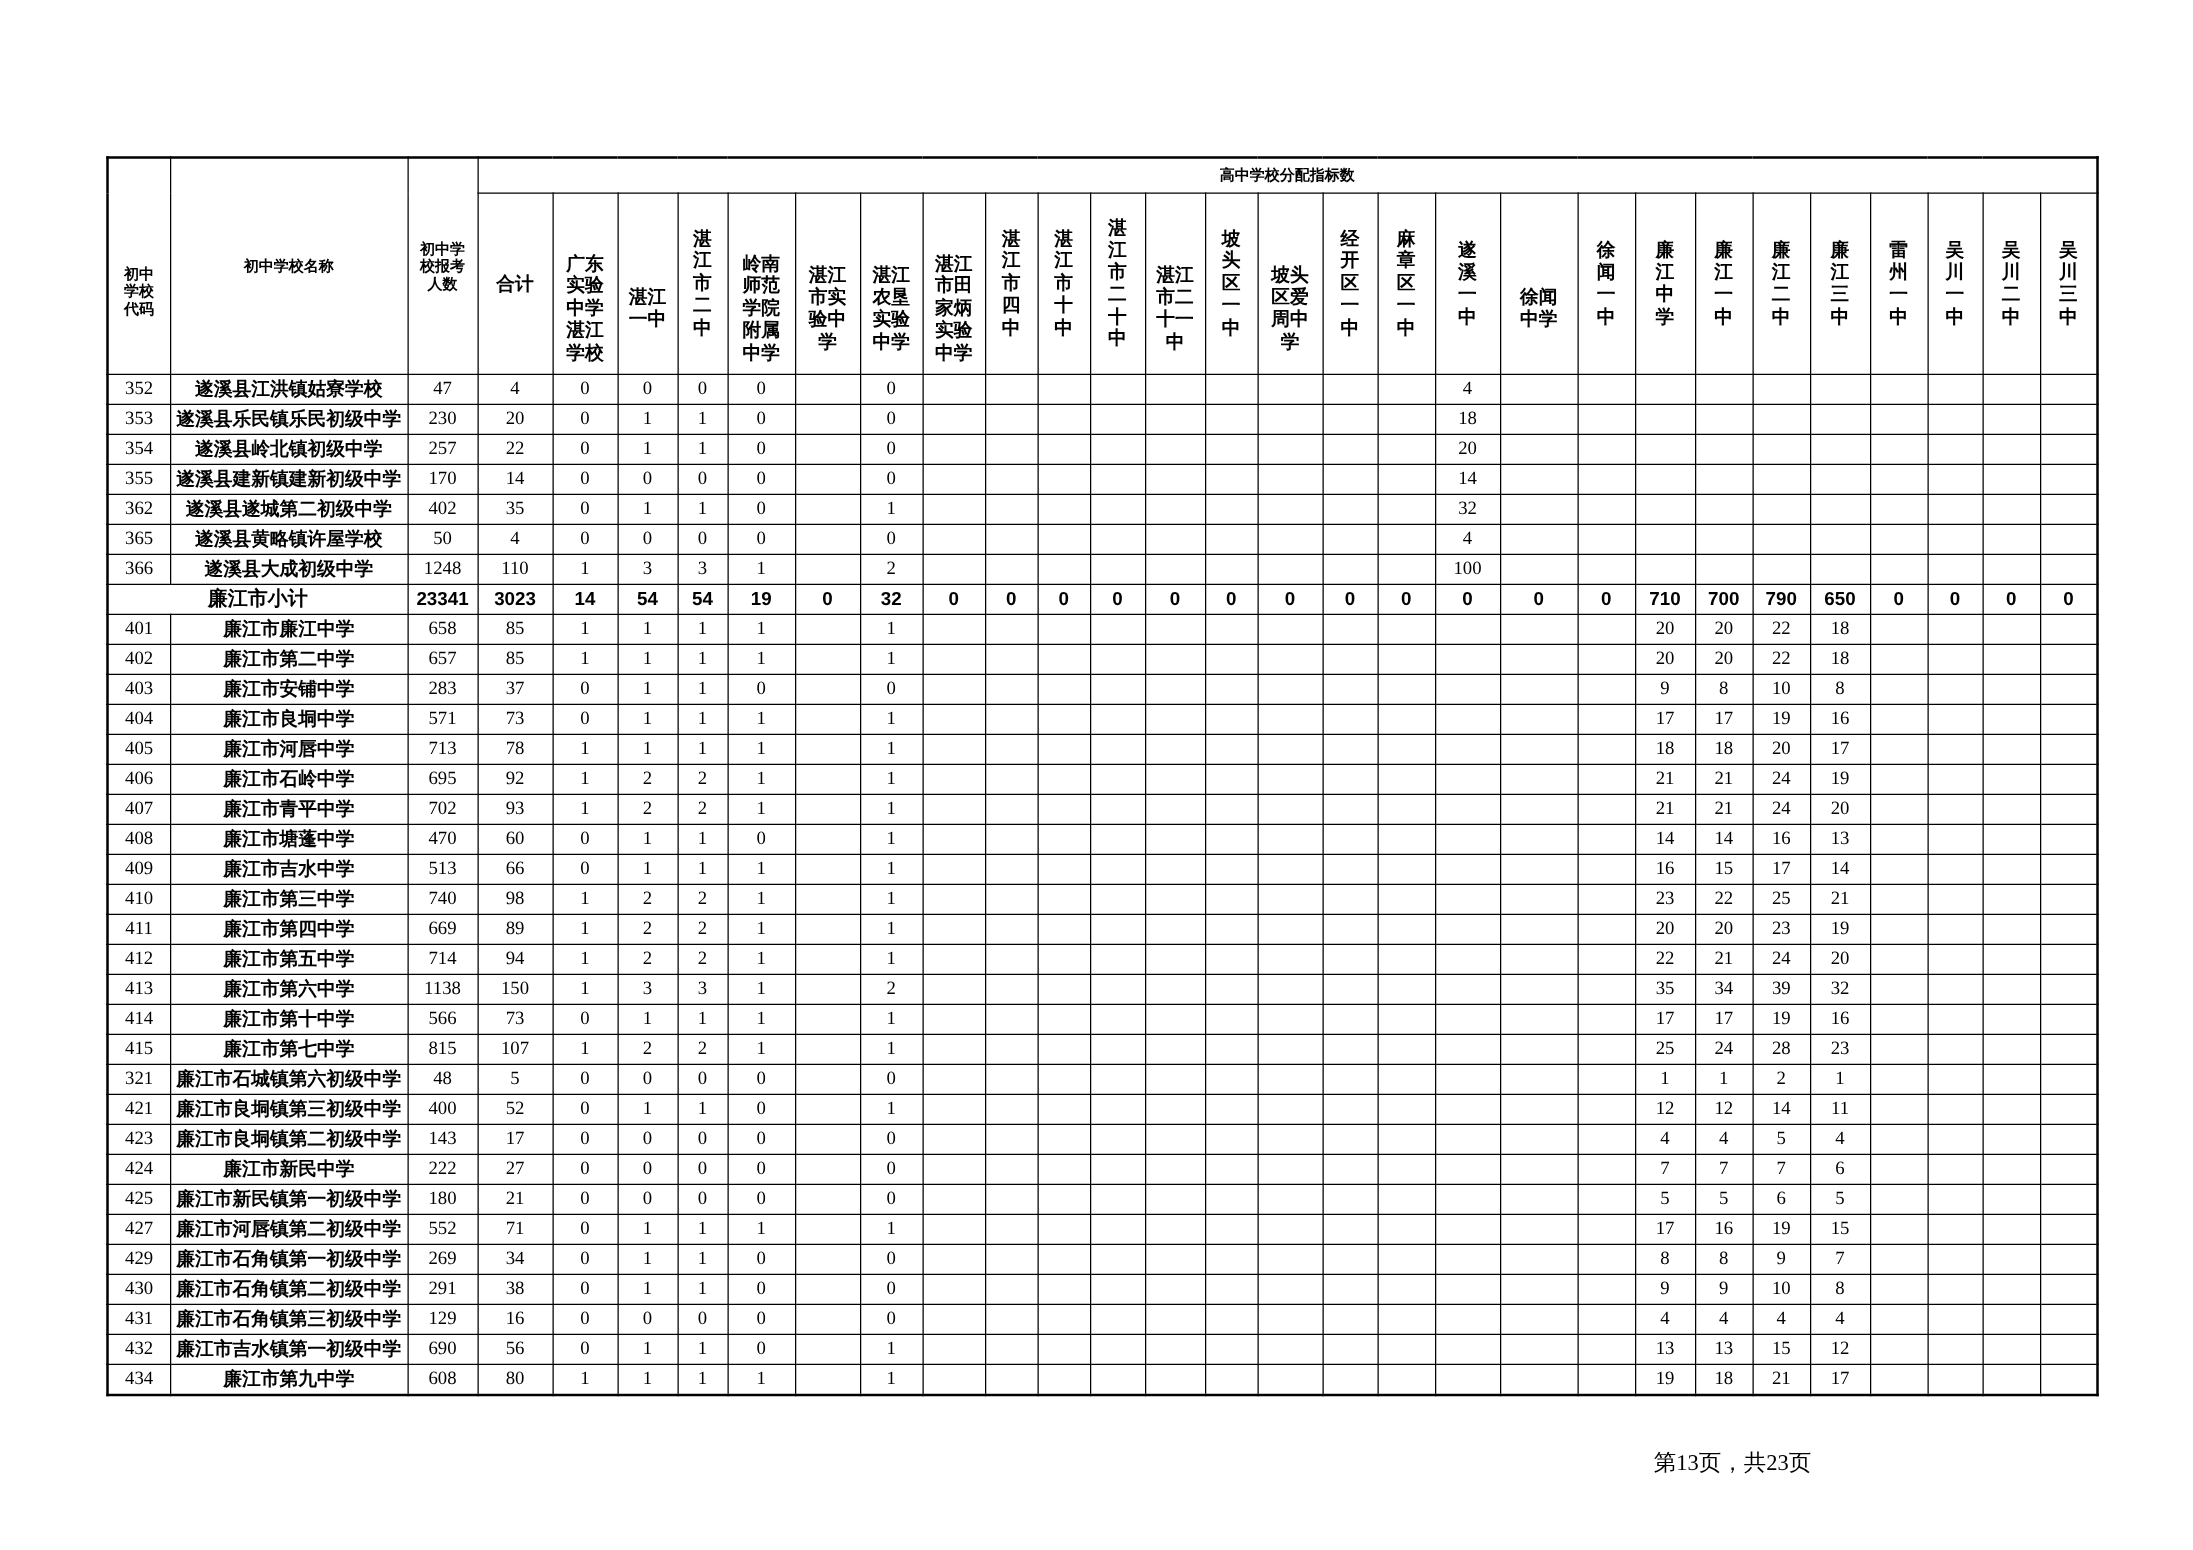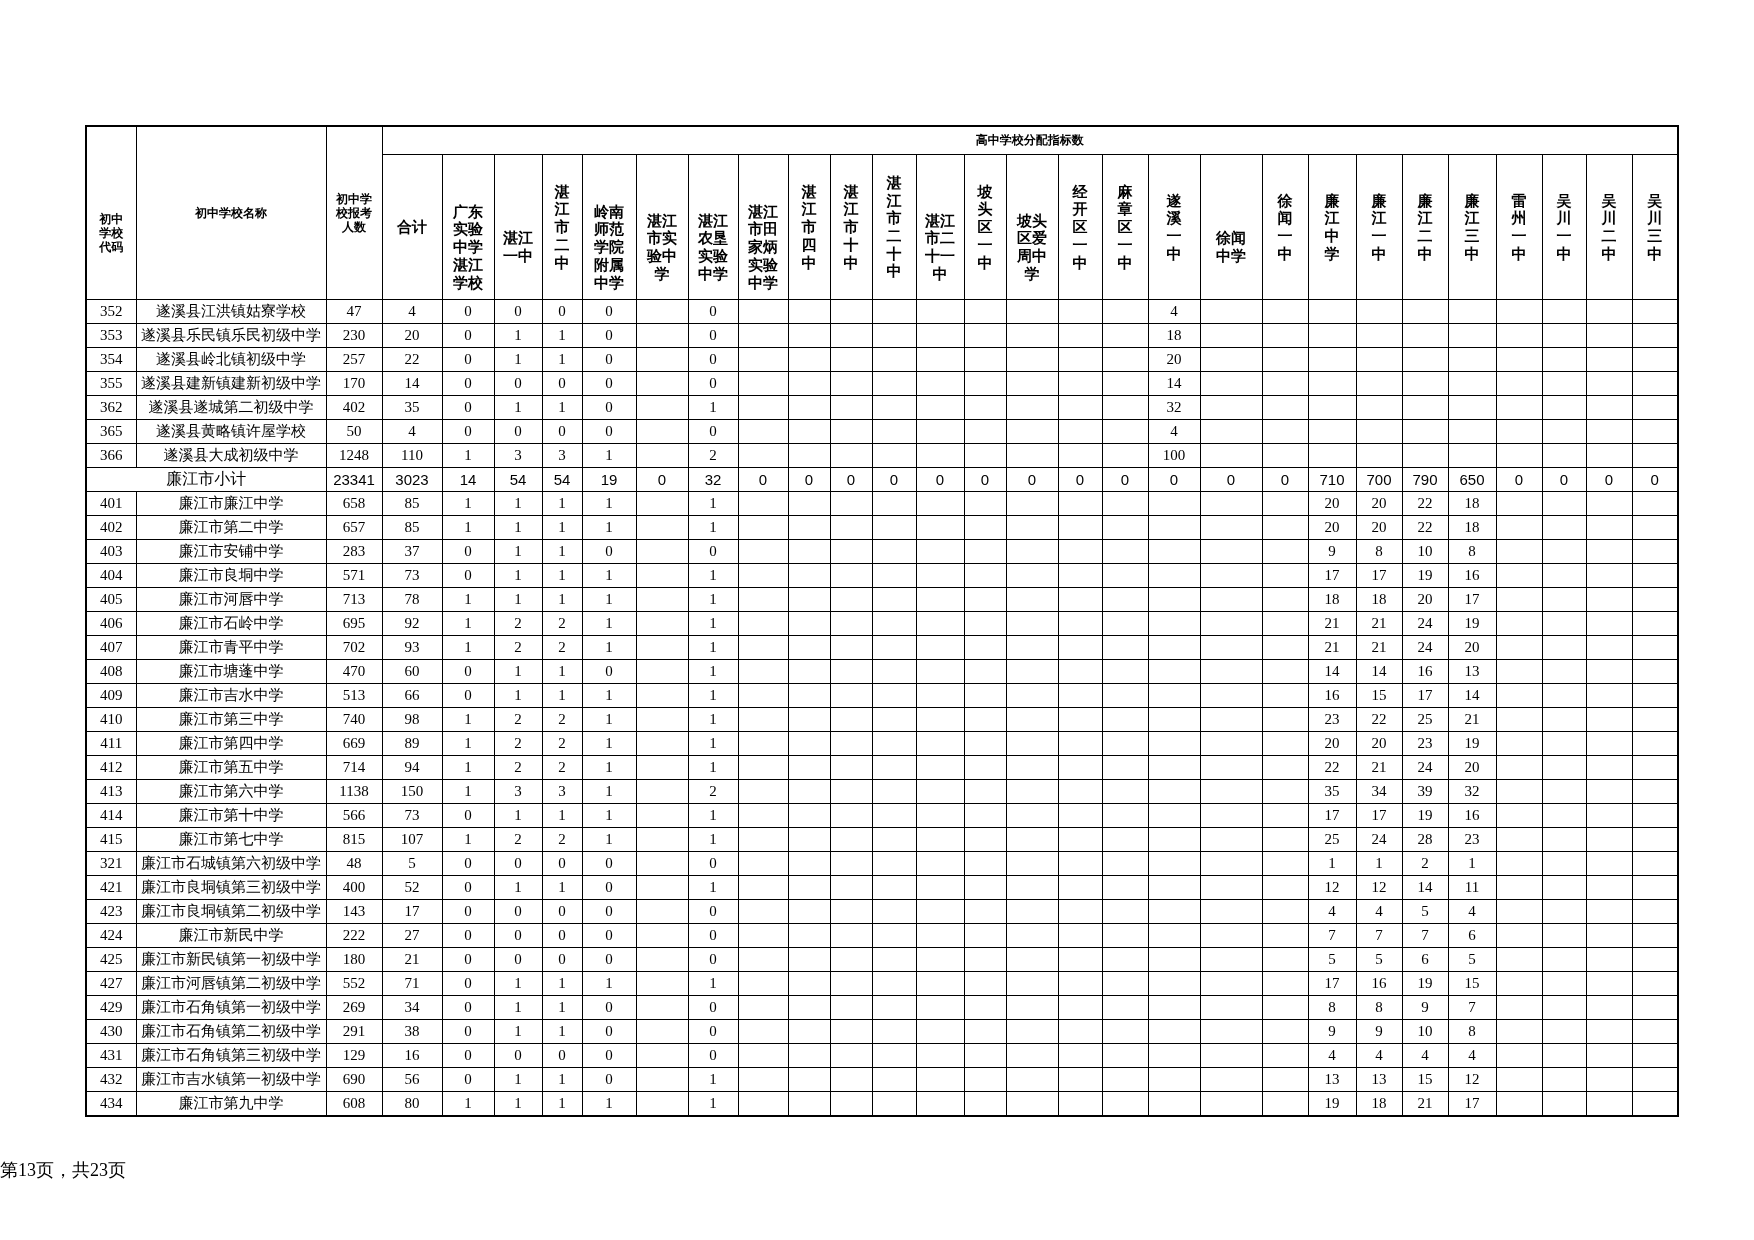--- a/index.html
+++ b/index.html
@@ -11,25 +11,25 @@
         padding:0;overflow:hidden;}
   .alloc thead th{font-family:"Liberation Sans","DejaVu Sans",sans-serif;font-weight:bold;
         font-size:15px;}
   .alloc thead tr.group-row th{height:27px;font-size:12px;}
   .alloc thead tr.schools-row th{height:144px;}
   .v1,.v2,.v3{display:inline-block;word-break:break-all;line-height:1.18;text-align:center;}
   .v1{width:1.12em;}
   .v2{width:2.18em;margin-top:40px;}
   .v3{width:3.25em;}
   .alloc tbody td{height:23px;font-size:15px;}
-  .alloc td.name-cell{font-size:15px;white-space:nowrap;}
+  .alloc td.name-cell{font-size:15px;white-space:nowrap;font-weight:bold;}
   .alloc tr.subtotal td{font-family:"Liberation Sans","DejaVu Sans",sans-serif;
-        font-weight:normal;font-size:15px;}
+        font-weight:bold;font-size:15px;}
   .alloc tr.subtotal td.sub-label{font-size:16px;}
-  .footer{position:absolute;left:0;top:1158px;width:1449px;text-align:left;
+  .footer{position:absolute;left:0;top:1158px;width:1449px;text-align:right;
         font-size:18px;font-family:"Liberation Serif","DejaVu Serif",serif;}
 </style>
 </head>
 <body>
 
 <div class="page">
   <table class="alloc">
       <colgroup>
         <col style="width: 50px;">
         <col style="width: 190px;">

